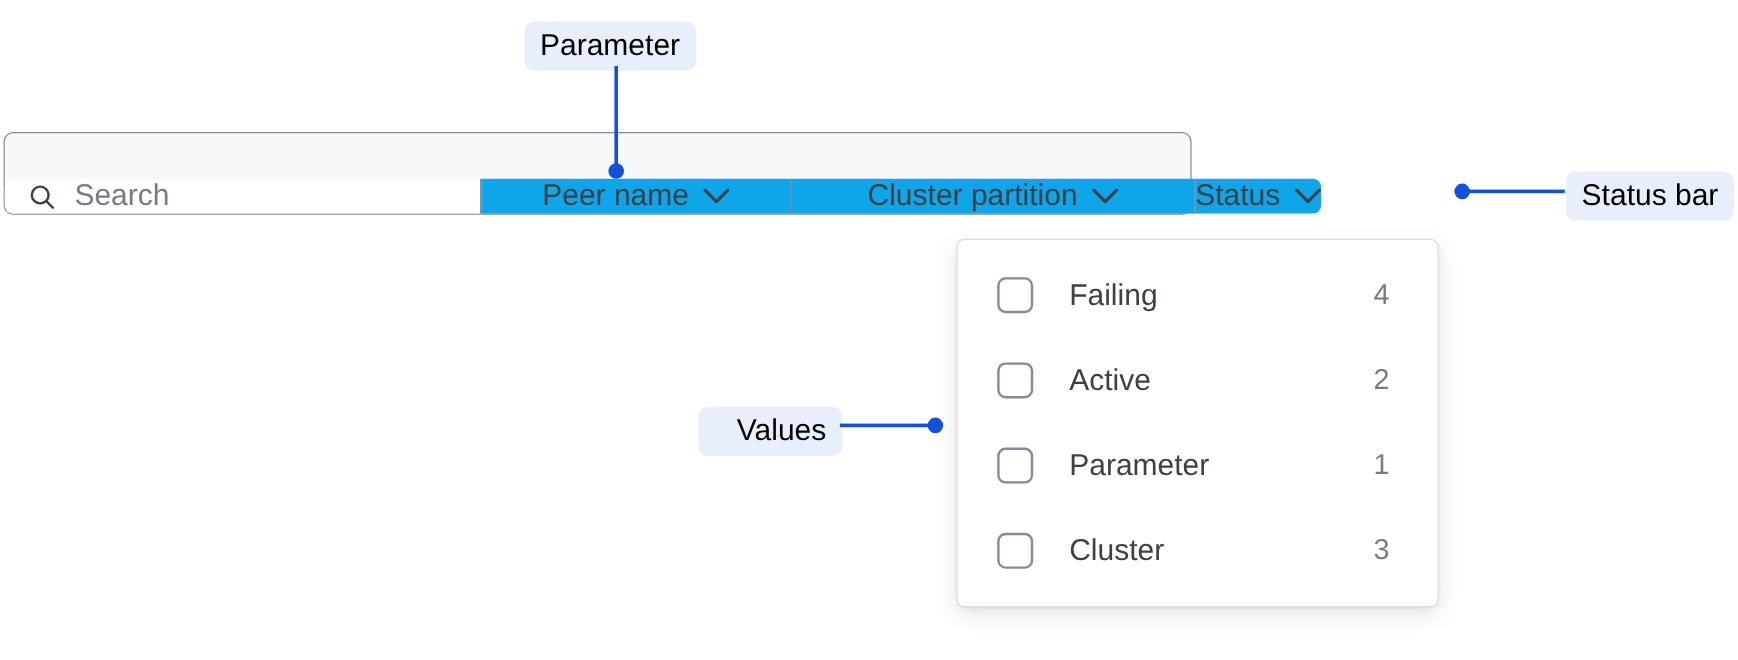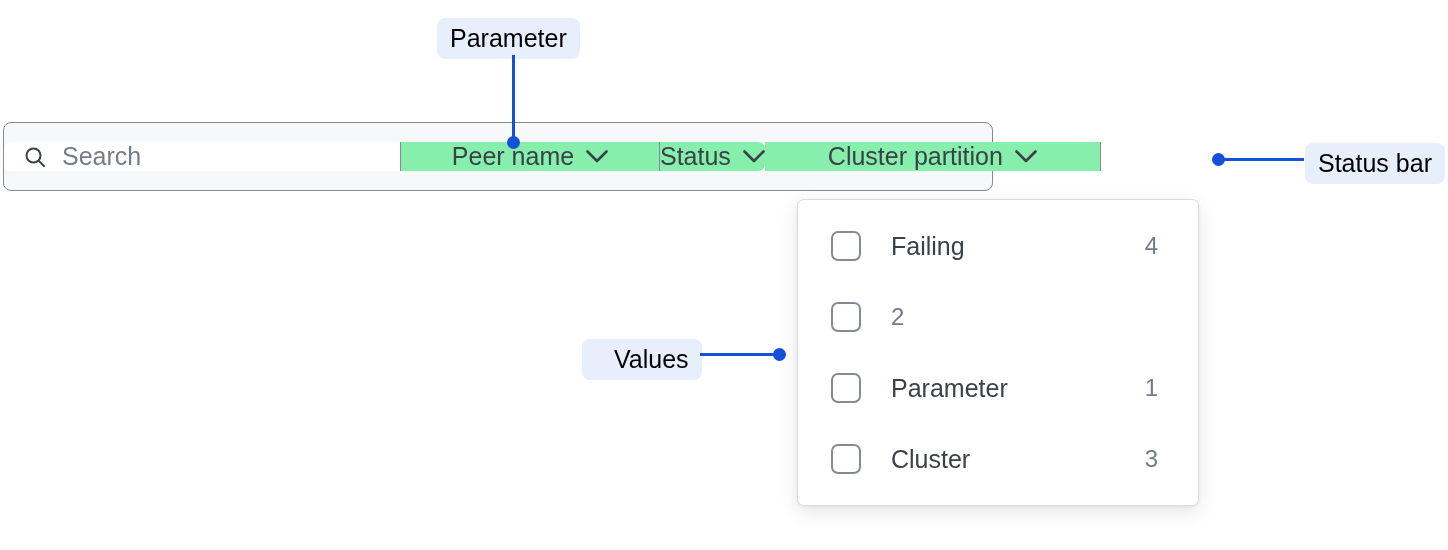--- a/index.html
+++ b/index.html
@@ -13,25 +13,25 @@
     position: relative;
     overflow: hidden;
     font-family: "Liberation Sans", sans-serif;
     -webkit-font-smoothing: antialiased;
   }
 
   
   #filter-bar {
     position: absolute;
     left: 3px;
-    top: 122px;
+    top: 110px;
     width: 990px;
     height: 69px;
     display: flex;
-    align-items: center;
+    align-items: flex-end;
     box-sizing: border-box;
     border: 1.5px solid #868a97;
     border-radius: 8px;
     background: #f7f8f9;
   }
 
   .search-segment {
     flex: 0 0 397px;
     display: flex;
     align-items: center;
@@ -61,21 +61,21 @@
   .search-input::placeholder {
     color: #767b87;
     opacity: 1;
   }
 
   .filter-segment {
     display: flex;
     align-items: center;
     justify-content: center;
     gap: 12px;
-    background: #86efac;
+    background: #0ea5e9;
     border-right: 1.5px solid #868a97;
     box-sizing: border-box;
     cursor: pointer;
   }
   .filter-segment.seg-peer    { flex: 0 0 259px; }
   .filter-segment.seg-cluster { flex: 0 0 336px; }
   .filter-segment.seg-status  {
     flex: 1 1 auto;
     border-right: none;
     border-radius: 0 7px 7px 0;
@@ -189,46 +189,47 @@
     <input class="search-input" type="text" placeholder="Search" style="">
   </div>
 
   <div class="filter-segment seg-peer">
     <span class="filter-label">Peer name</span>
     <svg class="chevron" viewBox="0 0 22 13" fill="none">
       <path d="M1.5 1.5L11 11L20.5 1.5" stroke="#3c4149" stroke-width="2.6" stroke-linecap="round" stroke-linejoin="round"></path>
     </svg>
   </div>
 
+  <div class="filter-segment seg-cluster">
+    <span class="filter-label">Cluster partition</span>
+    <svg class="chevron" viewBox="0 0 22 13" fill="none">
+      <path d="M1.5 1.5L11 11L20.5 1.5" stroke="#3c4149" stroke-width="2.6" stroke-linecap="round" stroke-linejoin="round"></path>
+    </svg>
+  </div>
+
   <div class="filter-segment seg-status">
     <span class="filter-label">Status</span>
     <svg class="chevron" viewBox="0 0 22 13" fill="none">
       <path d="M1.5 1.5L11 11L20.5 1.5" stroke="#3c4149" stroke-width="2.6" stroke-linecap="round" stroke-linejoin="round"></path>
     </svg>
   </div>
 
-  <div class="filter-segment seg-cluster">
-    <span class="filter-label">Cluster partition</span>
-    <svg class="chevron" viewBox="0 0 22 13" fill="none">
-      <path d="M1.5 1.5L11 11L20.5 1.5" stroke="#3c4149" stroke-width="2.6" stroke-linecap="round" stroke-linejoin="round"></path>
-    </svg>
-  </div>
-
 </div>
 
 <div id="status-dropdown">
 
   <div class="dropdown-option">
     <span class="option-checkbox"></span>
     <span class="option-label">Failing</span>
     <span class="option-count">4</span>
   </div>
 
   <div class="dropdown-option">
     <span class="option-checkbox"></span>
+    <span class="option-label">Active</span>
     <span class="option-count">2</span>
   </div>
 
   <div class="dropdown-option">
     <span class="option-checkbox"></span>
     <span class="option-label">Parameter</span>
     <span class="option-count">1</span>
   </div>
 
   <div class="dropdown-option">

